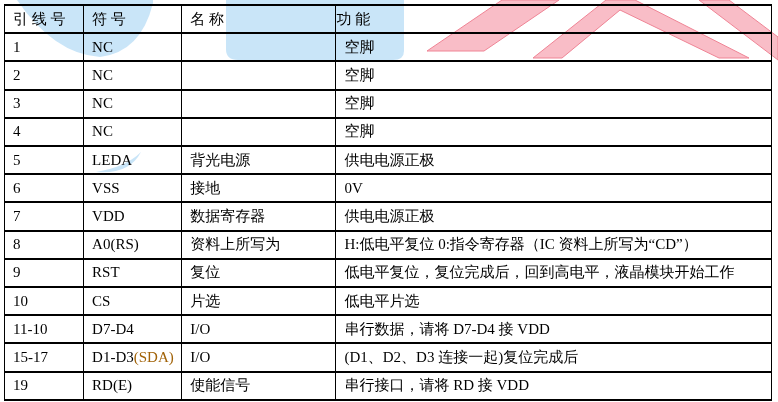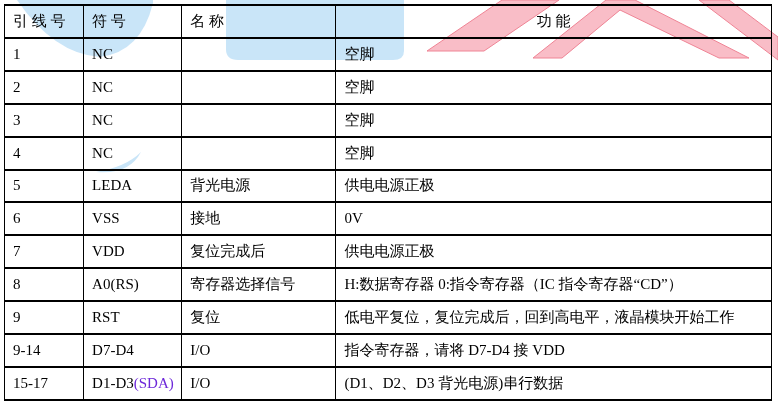--- a/index.html
+++ b/index.html
@@ -21,22 +21,22 @@
     padding:0 4px 0 8px;
     font-size:15px;font-weight:normal;
     text-align:left;vertical-align:middle;
     white-space:nowrap;overflow:hidden;
     background:transparent;
   }
   .pin-table .c-pin{width:79px;}
   .pin-table .c-sym{width:98px;margin-top:8px;}
   .pin-table .c-name{width:154px;}
   .pin-table .c-func{width:435px;}
-  .pin-table th.c-func{text-align:center;padding:0;}
-  .blue-text{color:#6d28d9;}
+  .pin-table th.c-func{text-align:left;padding:0;}
+  .blue-text{color:#a16207;}
 </style>
 </head>
 <body>
 
 <div id="canvas">
 
   <svg id="watermark" width="778" height="402" viewBox="0 0 778 402" aria-hidden="true">
 
     <path d="M17,0 L153,0 L153,3 Q141,52 100,57 Q54,54 17,0 Z" fill="#c9e5f8"></path>
     <path d="M226,0 L404,0 L404,51 Q404,60 393,60 L238,60 Q226,60 226,49 Z" fill="#c9e5f8"></path>
@@ -93,42 +93,54 @@
     </tr>
     <tr>
       <td>6</td>
       <td>VSS</td>
       <td>接地</td>
       <td>0V</td>
     </tr>
     <tr>
       <td>7</td>
       <td>VDD</td>
-      <td>复位完成后</td>
+      <td>数据寄存器</td>
       <td>供电电源正极</td>
     </tr>
     <tr>
       <td>8</td>
       <td>A0(RS)</td>
-      <td>寄存器选择信号</td>
-      <td>H:数据寄存器 0:指令寄存器（IC 指令寄存器“CD”）</td>
+      <td>资料上所写为</td>
+      <td>H:低电平复位 0:指令寄存器（IC 资料上所写为“CD”）</td>
     </tr>
     <tr>
       <td>9</td>
       <td>RST</td>
       <td>复位</td>
       <td>低电平复位，复位完成后，回到高电平，液晶模块开始工作</td>
     </tr>
     <tr>
-      <td>9-14</td>
+      <td>10</td>
+      <td>CS</td>
+      <td>片选</td>
+      <td>低电平片选</td>
+    </tr>
+    <tr>
+      <td>11-10</td>
       <td>D7-D4</td>
       <td>I/O</td>
-      <td>指令寄存器，请将 D7-D4 接 VDD</td>
+      <td>串行数据，请将 D7-D4 接 VDD</td>
     </tr>
     <tr>
       <td>15-17</td>
       <td><span>D1-D3</span><span class="blue-text">(SDA)</span></td>
       <td>I/O</td>
-      <td>(D1、D2、D3 背光电源)串行数据</td>
+      <td>(D1、D2、D3 连接一起)复位完成后</td>
+    </tr>
+    <tr>
+      <td>19</td>
+      <td>RD(E)</td>
+      <td>使能信号</td>
+      <td>串行接口，请将 RD 接 VDD</td>
     </tr>
   </tbody>
     </table>
 </div>
 
 </body></html>

